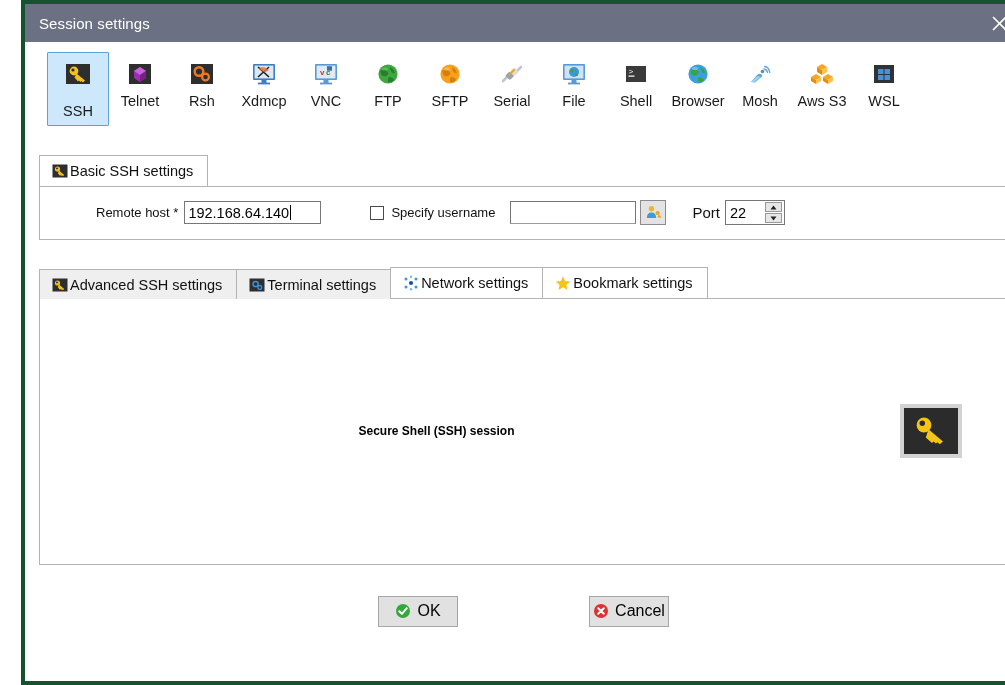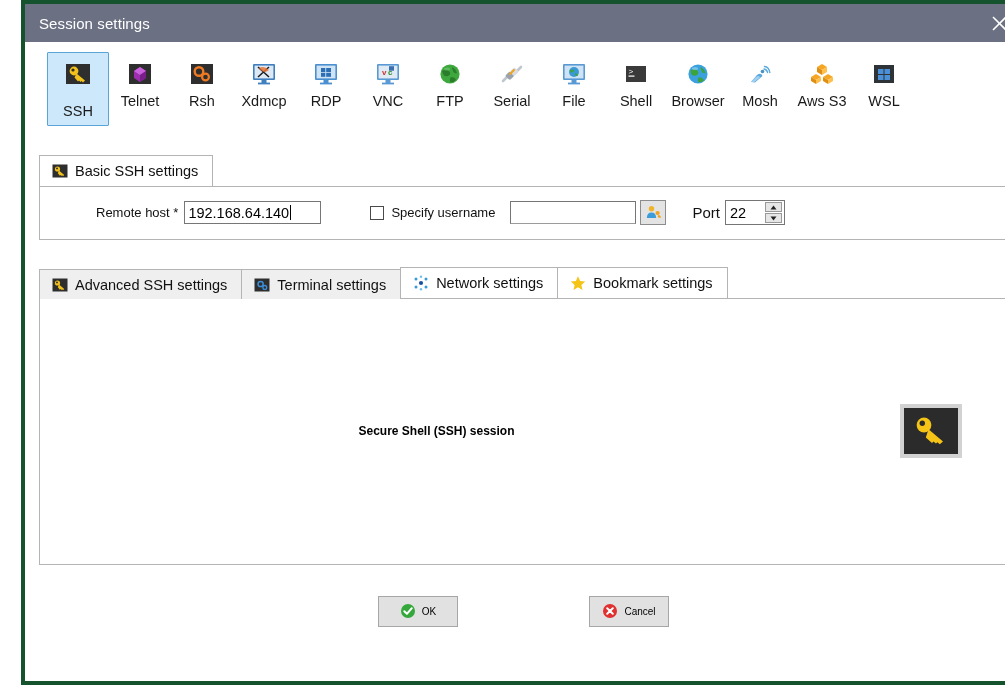--- a/index.html
+++ b/index.html
@@ -103,21 +103,21 @@
   }
   .tabstrip {
     display: flex;
     align-items: flex-end;
     position: relative;
     z-index: 2;
   }
   .tab {
     display: flex;
     align-items: center;
-    gap: 7px;
+    gap: 2px;
     padding: 7px 14px 6px 12px;
     font-size: 14.5px;
     color: #111;
     border: 1px solid #b4b4b4;
     border-bottom: none;
     background: #efefef;
     cursor: pointer;
     white-space: nowrap;
     position: relative;
     top: 1px;
@@ -291,21 +291,21 @@
   }
   .dlg-btn {
     width: 80px;
     height: 31px;
     background: #e1e1e1;
     border: 1px solid #a6a6a6;
     display: flex;
     align-items: center;
     justify-content: center;
     gap: 6px;
-    font-size: 10px;
+    font-size: 16px;
     color: #000;
     cursor: pointer;
     box-sizing: border-box;
   }
   .dlg-btn svg { display:block; }
 </style>
 </head>
 <body>
 
 <div class="window">
@@ -358,33 +358,20 @@
           <rect x="2" y="3" width="22" height="16" rx="1" fill="#3f7fbf"></rect>
           <rect x="3.6" y="4.6" width="18.8" height="12.8" fill="#dce9f5"></rect>
           <path d="M7 6 L18 16 M18 6 L7 16" stroke="#1a1a1a" stroke-width="1.5" fill="none"></path>
           <path d="M8 7 Q13 4 18 9 Q13 14 8 7" fill="#e8743a" opacity="0.85"></path>
           <rect x="10.5" y="19" width="5" height="3" fill="#3f7fbf"></rect>
           <rect x="7" y="21.6" width="12" height="1.8" fill="#3f7fbf"></rect>
         </svg>
         <span class="proto-label">Xdmcp</span>
       </div>
 
-      <div class="proto-item">
-        <svg class="proto-icon" viewBox="0 0 26 26">
-          <rect x="2" y="3" width="22" height="16" rx="1" fill="#4a8fd0"></rect>
-          <rect x="3.6" y="4.6" width="18.8" height="12.8" fill="#cfe3f5"></rect>
-          <rect x="8" y="7" width="4.3" height="4" fill="#2b6fb5"></rect>
-          <rect x="13.2" y="7" width="4.8" height="4" fill="#2b6fb5"></rect>
-          <rect x="8" y="11.8" width="4.3" height="4" fill="#2b6fb5"></rect>
-          <rect x="13.2" y="11.8" width="4.8" height="4" fill="#2b6fb5"></rect>
-          <rect x="10.5" y="19" width="5" height="3" fill="#4a8fd0"></rect>
-          <rect x="7" y="21.6" width="12" height="1.8" fill="#4a8fd0"></rect>
-        </svg>
-        <span class="proto-label">RDP</span>
-      </div>
 
       <div class="proto-item">
         <svg class="proto-icon" viewBox="0 0 26 26">
           <rect x="2" y="3" width="22" height="16" rx="1" fill="#5a9ad4"></rect>
           <rect x="3.6" y="4.6" width="18.8" height="12.8" fill="#dfeaf4"></rect>
           <text x="7" y="14" font-family="'Liberation Sans',sans-serif" font-size="8" fill="#d03030" font-weight="bold">v</text>
           <text x="13" y="14" font-family="'Liberation Sans',sans-serif" font-size="8" fill="#2a8a2a" font-weight="bold">c</text>
           <rect x="14" y="5.2" width="5" height="4.5" fill="#3b6fae"></rect>
           <rect x="10.5" y="19" width="5" height="3" fill="#5a9ad4"></rect>
           <rect x="7" y="21.6" width="12" height="1.8" fill="#5a9ad4"></rect>
@@ -396,20 +383,30 @@
         <svg class="proto-icon" viewBox="0 0 26 26">
           <circle cx="13" cy="13" r="9.6" fill="#3ea83e"></circle>
           <path d="M5 10 Q9 7 12 10 Q15 13 11 15 Q7 16 6 13 Z" fill="#2a7d2a"></path>
           <path d="M15 6 Q19 8 20 12 Q17 13 16 10 Q15 8 15 6" fill="#2a7d2a"></path>
           <path d="M14 16 Q18 16 19 19 Q16 22 13 21 Q12 18 14 16" fill="#2a7d2a"></path>
           <ellipse cx="10" cy="8" rx="3" ry="1.6" fill="#7fd07f" opacity="0.5"></ellipse>
         </svg>
         <span class="proto-label">FTP</span>
       </div>
 
+      <div class="proto-item">
+        <svg class="proto-icon" viewBox="0 0 26 26">
+          <circle cx="13" cy="13" r="9.6" fill="#f5a11e"></circle>
+          <path d="M5 10 Q9 7 12 10 Q15 13 11 15 Q7 16 6 13 Z" fill="#d97d09"></path>
+          <path d="M15 6 Q19 8 20 12 Q17 13 16 10 Q15 8 15 6" fill="#d97d09"></path>
+          <path d="M14 16 Q18 16 19 19 Q16 22 13 21 Q12 18 14 16" fill="#d97d09"></path>
+          <ellipse cx="10" cy="8" rx="3" ry="1.6" fill="#ffd27f" opacity="0.5"></ellipse>
+        </svg>
+        <span class="proto-label">SFTP</span>
+      </div>
 
       <div class="proto-item">
         <svg class="proto-icon" viewBox="0 0 26 26">
           <path d="M4 20 L9 15" stroke="#bfc6cc" stroke-width="2.6" stroke-linecap="round"></path>
           <path d="M22 6 L17 11" stroke="#bfc6cc" stroke-width="2.6" stroke-linecap="round"></path>
           <rect x="7.5" y="11.5" width="6.5" height="6.5" rx="1.4" transform="rotate(-45 10.75 14.75)" fill="#9aa3ab"></rect>
           <rect x="12" y="7.5" width="6.5" height="6.5" rx="1.4" transform="rotate(-45 15.25 10.75)" fill="#d9dde1"></rect>
           <path d="M11 13 L15 9" stroke="#f0a41e" stroke-width="2" stroke-linecap="round"></path>
         </svg>
         <span class="proto-label">Serial</span>

